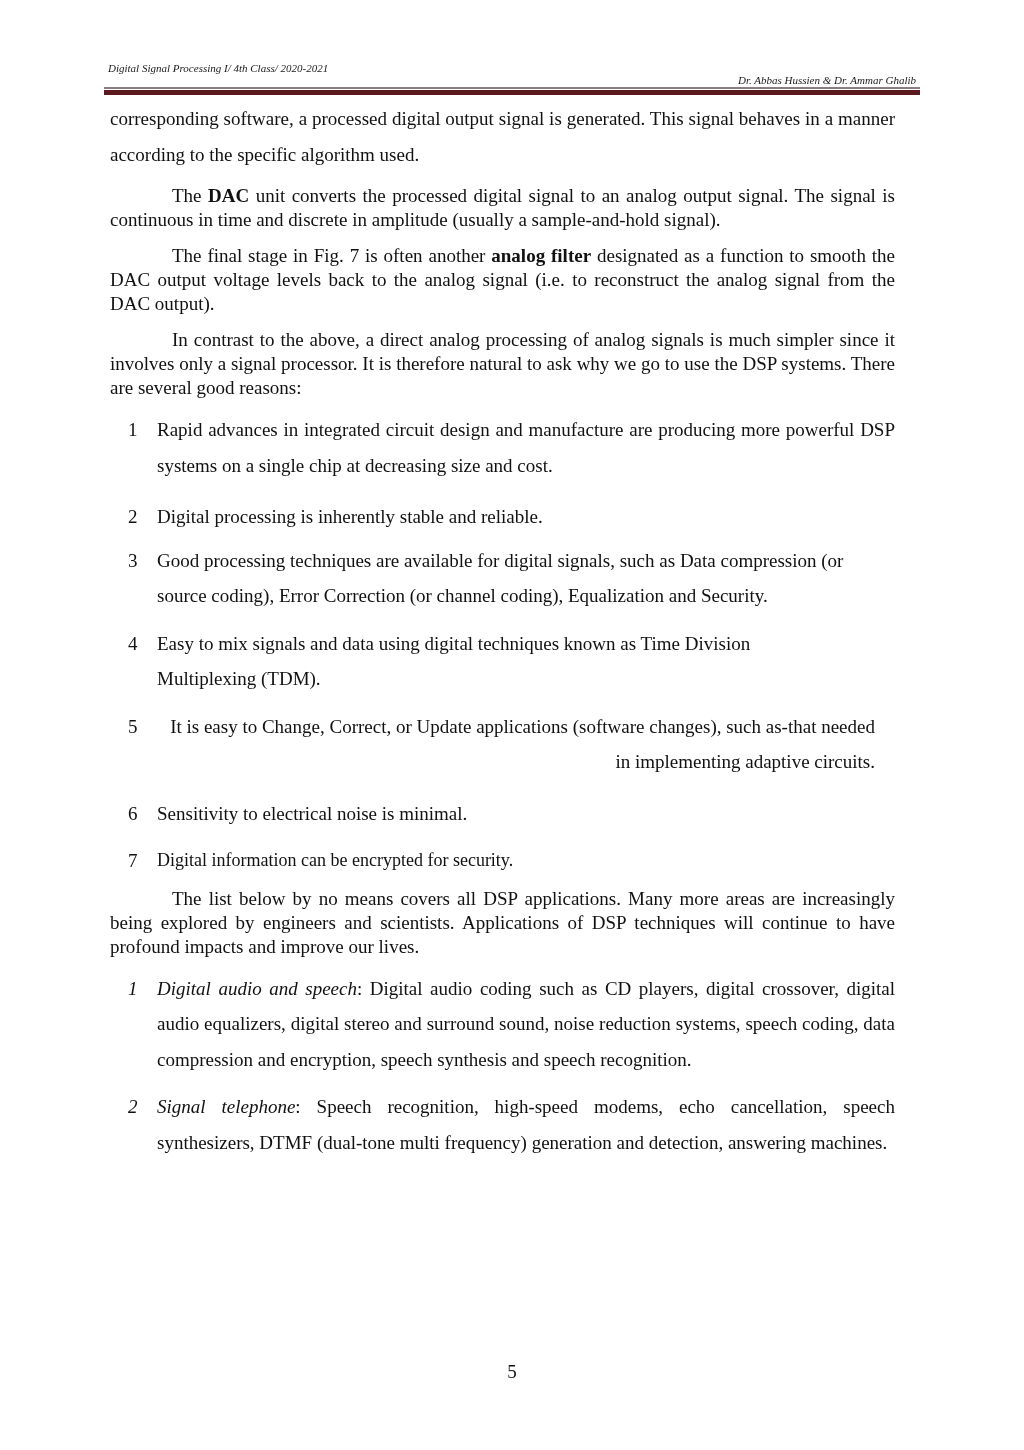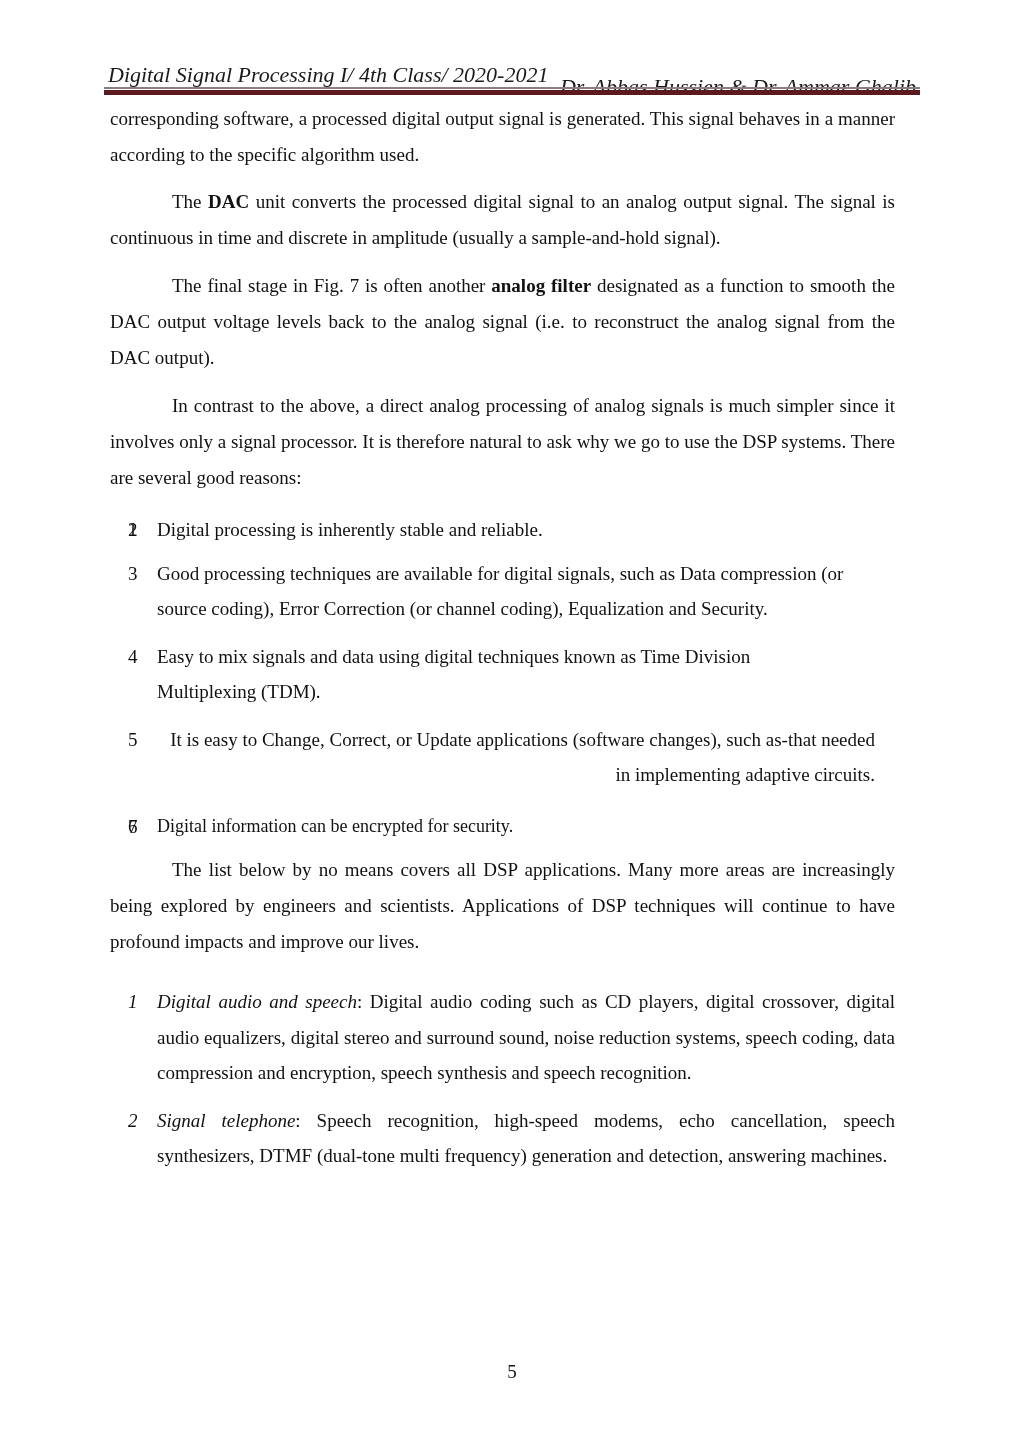--- a/index.html
+++ b/index.html
@@ -1,25 +1,25 @@
 <!DOCTYPE html>
 <html><head>
   <meta charset="utf-8">
   <style>
     html, body { margin: 0; padding: 0; background: #ffffff; }
     body { width: 1024px; height: 1450px; position: relative; overflow: hidden;
            font-family: "Liberation Serif", serif; color: #111; }
     .header { position: absolute; left: 108px; top: 62px; width: 808px; height: 18px;
-              font-style: italic; font-size: 22px; color: #1a1a1a; }
+              font-style: italic; font-size: 11px; color: #1a1a1a; }
     .header .left { position: absolute; left: 0; top: 0; white-space: nowrap; }
     .header .right { position: absolute; right: 0; top: 12px; white-space: nowrap; }
     .rule-thin { position: absolute; left: 104px; top: 87px; width: 816px; height: 2px; background: #8a7f80; }
     .rule-thick { position: absolute; left: 104px; top: 90px; width: 816px; height: 5px; background: #5a1a1e; }
     .content { position: absolute; left: 110px; top: 101px; width: 785px; font-size: 19px; }
-    p { margin: 0; text-align: justify; line-height: 36px; }
+    p { margin: 0; text-align: justify; line-height: 24px; }
     .para { margin-bottom: 12px; }
     .indent { text-indent: 62px; }
     .first { line-height: 35.5px; }
     .list { margin: 0; padding: 0; list-style: none; }
     .list li { position: relative; padding-left: 47px; line-height: 35.5px; text-align: justify; }
     .list li .num { position: absolute; left: 18px; top: 0; }
     .list .num.it { font-style: italic; }
     .it { font-style: italic; }
     b { font-weight: bold; }
     .page-num { position: absolute; left: 0; width: 1024px; top: 1361px; text-align: center; font-size: 19px; }
@@ -41,39 +41,39 @@
     <span>The </span><b>DAC</b><span> unit converts the processed digital signal to an analog output signal. The signal is continuous in time and discrete in amplitude (usually a sample-and-hold signal).</span>
   </p>
 
   <p class="para indent">
     <span>The final stage in Fig. 7 is often another </span><b>analog filter</b><span> designated as a function to smooth the DAC output voltage levels back to the analog signal (i.e. to reconstruct the analog signal from the DAC output).</span>
   </p>
 
   <p class="para indent">In contrast to the above, a direct analog processing of analog signals is much simpler since it involves only a signal processor. It is therefore natural to ask why we go to use the DSP systems. There are several good reasons:</p>
 
   <ul class="list">
-    <li style="margin-bottom:16px;"><span class="num">1</span></li>
+    <li style="margin-bottom:16px;"><span class="num">1</span><span>Rapid advances in integrated circuit design and manufacture are producing more powerful DSP systems on a single chip at decreasing size and cost.</span></li>
     <li style="margin-bottom:8px;"><span class="num">2</span><span>Digital processing is inherently stable and reliable.</span></li>
     <li style="margin-bottom:12px;">
         <span class="num">3</span>
         <span style="display:block;text-align:left;">Good processing techniques are available for digital signals, such as Data compression (or source coding), Error Correction (or channel coding), Equalization and Security.</span>
       </li>
     <li style="margin-bottom:12px;">
         <span class="num">4</span>
         <span style="display:block;text-align:left;padding-right:90px;">Easy to mix signals and data using digital techniques known as Time Division Multiplexing (TDM).</span>
       </li>
     <li style="margin-bottom:16px;">
         <span class="num">5</span>
         <span style="display:block;text-align:right;padding-right:20px;">It is easy to Change, Correct, or Update applications (software changes), such as-that needed in implementing adaptive circuits.</span>
       </li>
-    <li style="margin-bottom:12px;"><span class="num">6</span></li>
+    <li style="margin-bottom:12px;"><span class="num">6</span><span>Sensitivity to electrical noise is minimal.</span></li>
     <li style="margin-bottom:8px;font-size:18px;"><span class="num" style="font-size:19px;">7</span><span>Digital information can be encrypted for security.</span></li>
   </ul>
 
-  <p class="para indent" style="margin-bottom:24px;">The list below by no means covers all DSP applications. Many more areas are increasingly being explored by engineers and scientists. Applications of DSP techniques will continue to have profound impacts and improve our lives.</p>
+  <p class="para indent" style="margin-bottom:12px;">The list below by no means covers all DSP applications. Many more areas are increasingly being explored by engineers and scientists. Applications of DSP techniques will continue to have profound impacts and improve our lives.</p>
 
   <ul class="list">
     <li style="margin-bottom:12px;"><span class="num it">1</span><span class="it">Digital audio and speech</span><span>: Digital audio coding such as CD players, digital crossover, digital audio equalizers, digital stereo and surround sound, noise reduction systems, speech coding, data compression and encryption, speech synthesis and speech recognition.</span></li>
     <li><span class="num it">2</span><span class="it">Signal telephone</span><span>: Speech recognition, high-speed modems, echo cancellation, speech synthesizers, DTMF (dual-tone multi frequency) generation and detection, answering machines.</span></li>
   </ul>
 </div>
 
 <div class="page-num">5</div>
 
 </body></html>

